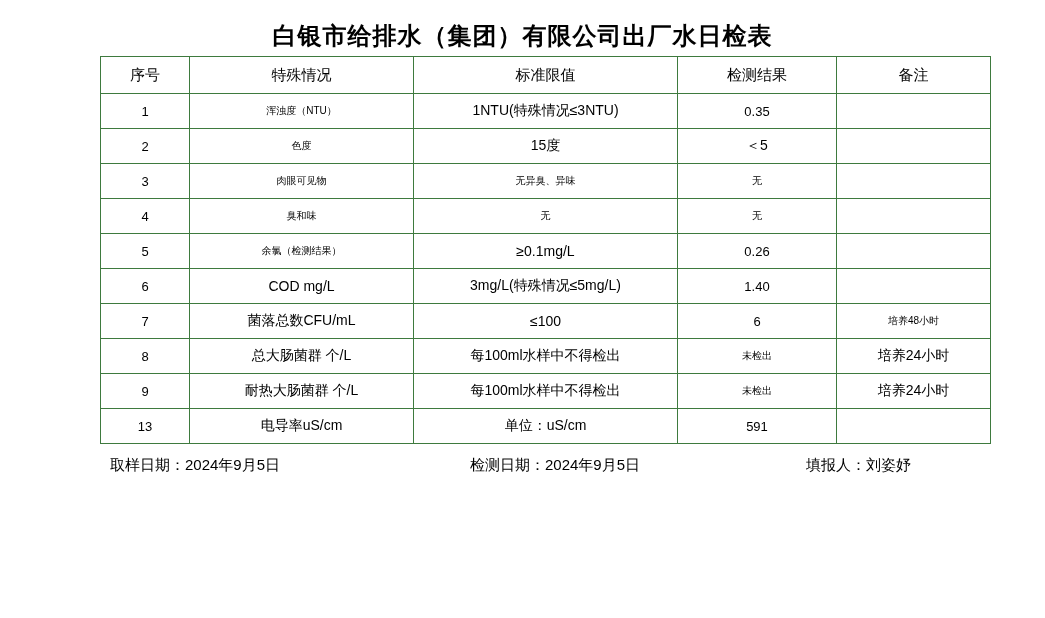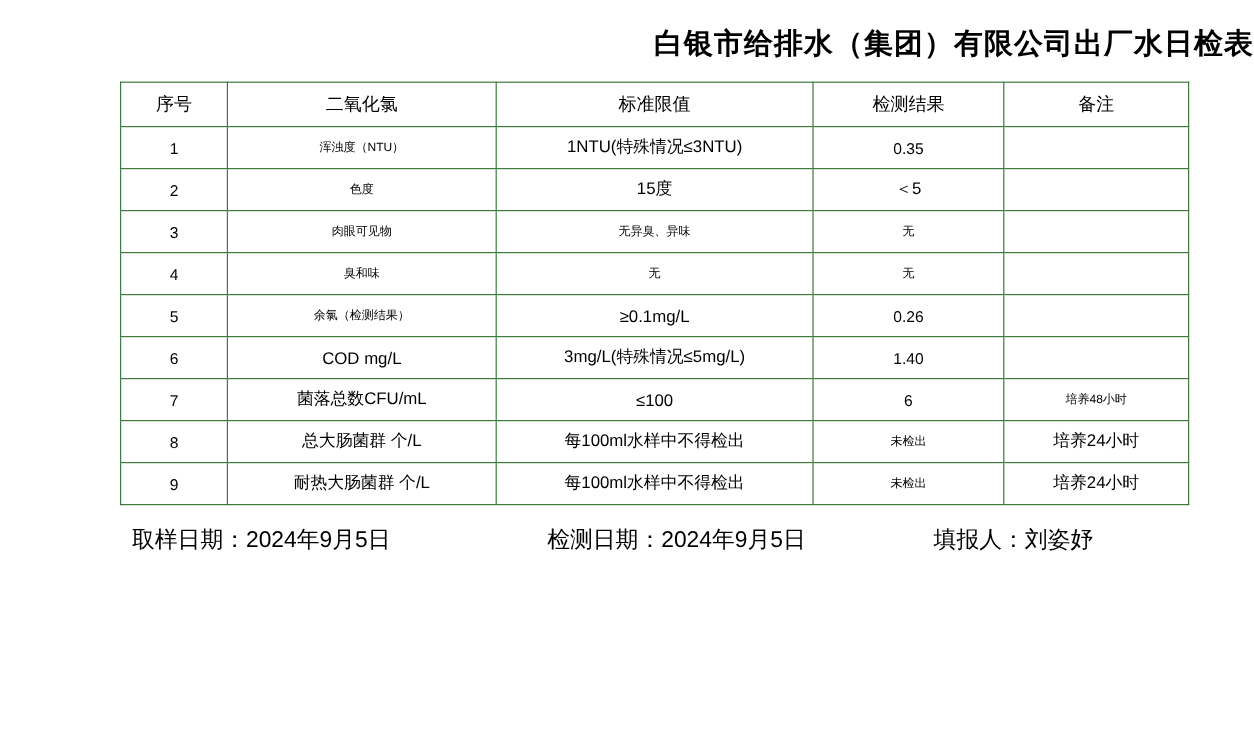--- a/index.html
+++ b/index.html
@@ -14,29 +14,29 @@
     color: #000000;
     overflow: hidden;
   }
   .page {
     position: relative;
     width: 1045px;
     height: 618px;
     background: #ffffff;
   }
   .doc-title {
-    text-align: right;
+    text-align: center;
     font-size: 24px;
     font-weight: bold;
     letter-spacing: 1px;
     margin-top: 20px;
     font-family: Liberation Mono, monospace;
   }
   .table-wrap {
-    margin: 16px auto;
+    margin: 4px auto;
     width: 845px;
   }
   table.report {
     border-collapse: collapse;
     width: 845px;
     table-layout: fixed;
     font-size: 14px;
   }
   table.report th,
   table.report td {
@@ -60,21 +60,21 @@
 
   .cell-cjk { font-size: 10px; }
   .cell-mono { font-family: "Liberation Mono", monospace; font-size: 13px; }
   .cell-mix { font-size: 14px; }
 
   .footer {
     margin: 12px auto 0 auto;
     width: 845px;
     display: flex;
     justify-content: space-between;
-    font-size: 19px;
+    font-size: 15px;
     padding: 0 10px;
     box-sizing: border-box;
     gap: 41px;
   }
   .footer > div {
     white-space: nowrap;
   }
   .footer .f-mid { margin-left: 24px; }
   .footer .f-right { margin-right: 24px; }
 </style>
@@ -83,21 +83,21 @@
 
 <div class="page">
 
   <div class="doc-title">白银市给排水（集团）有限公司出厂水日检表</div>
 
   <div class="table-wrap">
     <table class="report">
       <thead>
         <tr>
           <th class="col-no cell-cjk">序号</th>
-          <th class="col-item cell-cjk">二氧化氯</th>
+          <th class="col-item cell-cjk">特殊情况</th>
           <th class="col-std cell-cjk">标准限值</th>
           <th class="col-result cell-cjk">检测结果</th>
           <th class="col-note cell-cjk">备注</th>
         </tr>
       </thead>
       <tbody>
         <tr>
           <td class="cell-mono">1</td>
           <td class="cell-cjk">浑浊度（NTU）</td>
           <td class="cell-mix">1NTU(特殊情况≤3NTU)</td>
@@ -153,20 +153,27 @@
           <td class="cell-cjk">未检出</td>
           <td class="cell-mix">培养24小时</td>
         </tr>
         <tr>
           <td class="cell-mono">9</td>
           <td class="cell-mix">耐热大肠菌群 个/L</td>
           <td class="cell-mix">每100ml水样中不得检出</td>
           <td class="cell-cjk">未检出</td>
           <td class="cell-mix">培养24小时</td>
         </tr>
+        <tr>
+          <td class="cell-mono">13</td>
+          <td class="cell-mix">电导率uS/cm</td>
+          <td class="cell-mix">单位：uS/cm</td>
+          <td class="cell-mono">591</td>
+          <td class="cell-cjk"></td>
+        </tr>
       </tbody>
     </table>
   </div>
 
   <div class="footer">
     <div class="f-left">取样日期：2024年9月5日</div>
     <div class="f-mid">检测日期：2024年9月5日</div>
     <div class="f-right">填报人：刘姿妤</div>
   </div>
 

